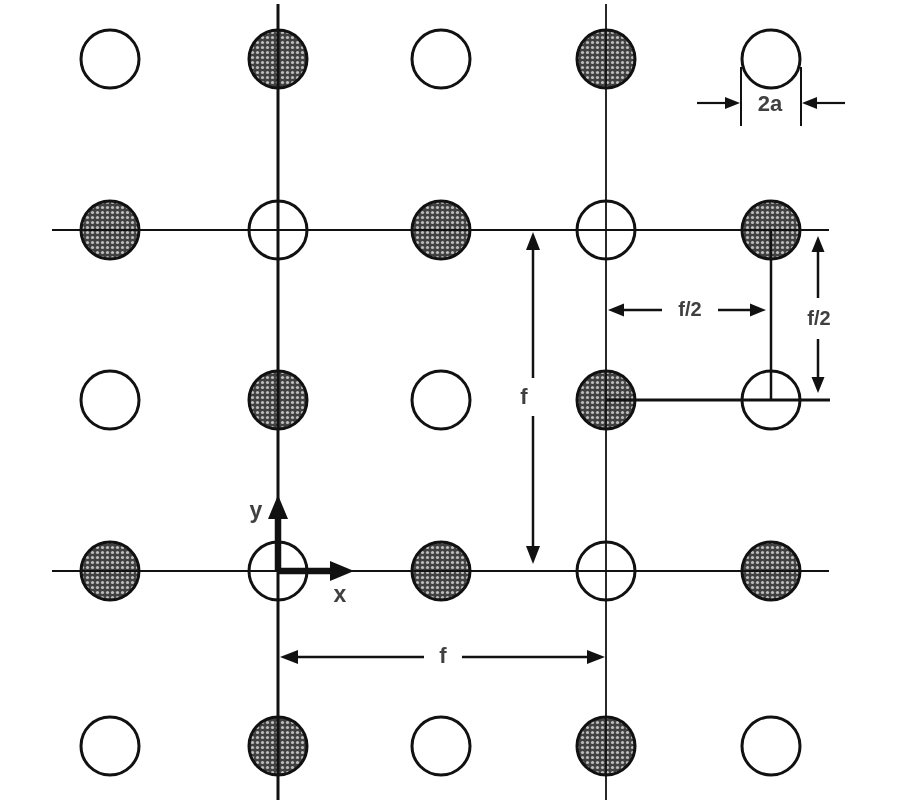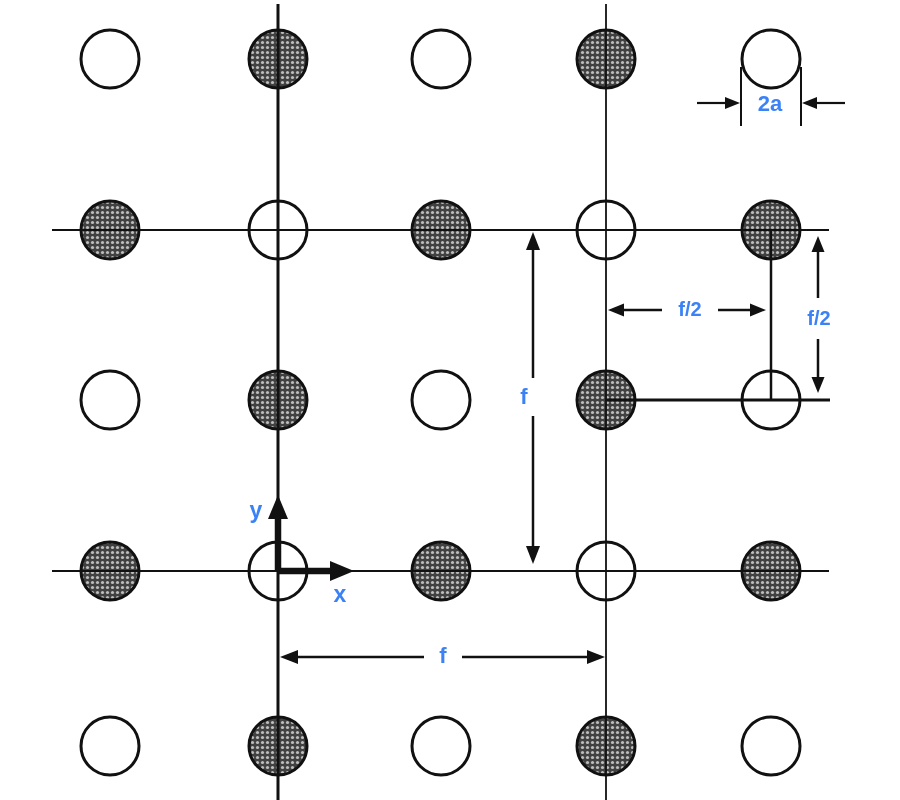--- a/index.html
+++ b/index.html
@@ -8,21 +8,21 @@
     width:900px;height:800px;
     background:#ffffff;
     overflow:hidden;
     font-family:"Liberation Sans","DejaVu Sans",sans-serif;
   }
   #diagram{position:absolute;left:0;top:0;}
   .lbl{
     position:absolute;
     transform:translate(-50%,-50%);
     font-weight:bold;
-    color:#3b82f6;
+    color:#404040;
     white-space:nowrap;
     line-height:1;
     user-select:none;
   }
 </style>
 </head>
 <body>
 
 <div id="canvas">
 

